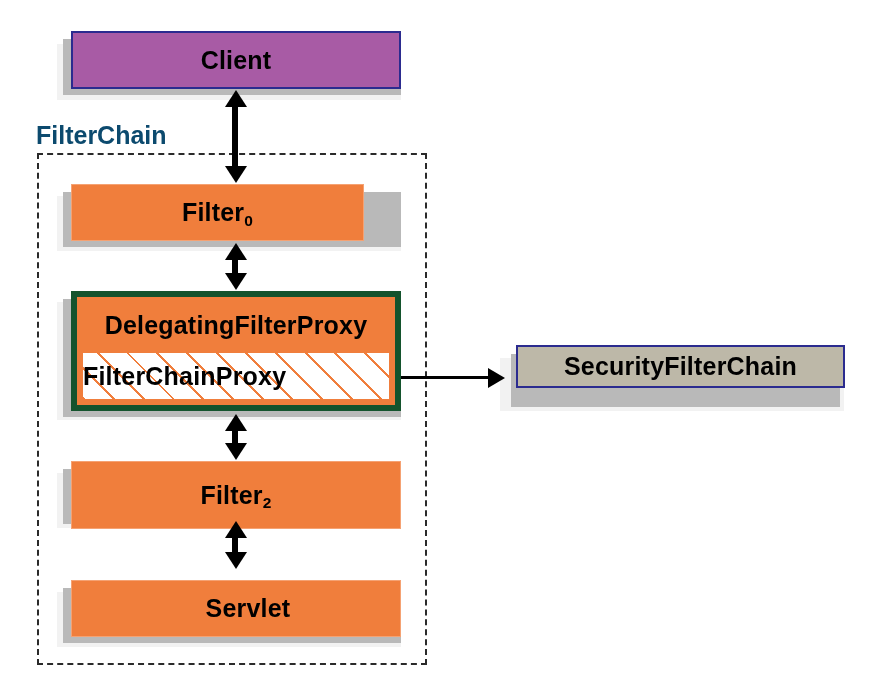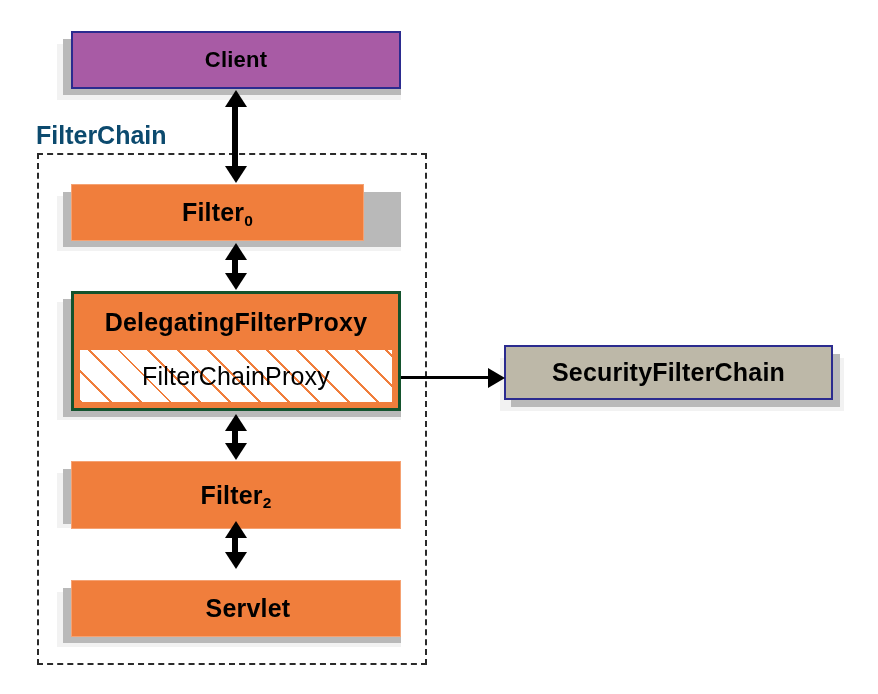--- a/index.html
+++ b/index.html
@@ -38,36 +38,36 @@
   .shadow-soft {
     position: absolute;
     background: #f2f2f2;
     z-index: 0;
   }
 
   
   .client {
     background: #a85ba5;
     border: 2px solid #2b2b8f;
-    font-size: 22px;
+    font-size: 25px;
     z-index: 3;
   }
 
   
   .filter {
     background: #f07e3c;
     border: 1px solid #f5a273;
     font-size: 25px;
     z-index: 3;
   }
 
   
   .dfp {
     background: #f07e3c;
-    border: 3px solid #14532d;
+    border: 6px solid #14532d;
     z-index: 3;
     display: block;
   }
   .dfp-title {
     position: absolute;
     left: 0;
     right: 0;
     top: 6px;
     height: 44px;
     display: flex;
@@ -86,23 +86,23 @@
     box-sizing: border-box;
     background-color: #ffffff;
     background-image: repeating-linear-gradient(
         45deg,
         #f07e3c 0px,
         #f07e3c 2px,
         rgba(255,255,255,0) 2px,
         rgba(255,255,255,0) 21px);
     display: flex;
     align-items: center;
-    justify-content: center;
-    font-size: 25px;
-    font-weight: normal;
+    justify-content: flex-start;
+    font-size: 25px;
+    font-weight: bold;
     color: #000;
   }
 
   
   .sfc {
     background: #bdb8a8;
     border: 2px solid #2b2b8f;
     font-size: 25px;
     z-index: 3;
   }
@@ -195,21 +195,21 @@
     <div class="fcp">
       <span>FilterChainProxy</span>
     </div>
   </div>
 
   <div class="arrow-line" style="left:401px; top:376px; width:90px; height:3px;"></div>
   <div class="arrow-head ah-right" style="left:488px; top:368px;"></div>
 
   <div class="shadow-soft" style="left:500px; top:358px; width:344px; height:53px;"></div>
   <div class="shadow" style="left:511px; top:354px; width:329px; height:53px;"></div>
-  <div class="node sfc" style="left:504px; top:345px; width:329px; height:55px;">
+  <div class="node sfc" style="left:516px; top:345px; width:329px; height:43px;">
     <span>SecurityFilterChain</span>
   </div>
 
   <div class="arrow-head ah-up" style="left:225px; top:414px;"></div>
   <div class="arrow-line" style="left:232px; top:422px; width:6px; height:24px;"></div>
   <div class="arrow-head ah-down" style="left:225px; top:443px;"></div>
 
   <div class="shadow-soft" style="left:57px; top:473px; width:344px; height:55px;"></div>
   <div class="shadow" style="left:63px; top:469px; width:338px; height:55px;"></div>
   <div class="node filter" style="left:71px; top:461px; width:330px; height:68px;">

